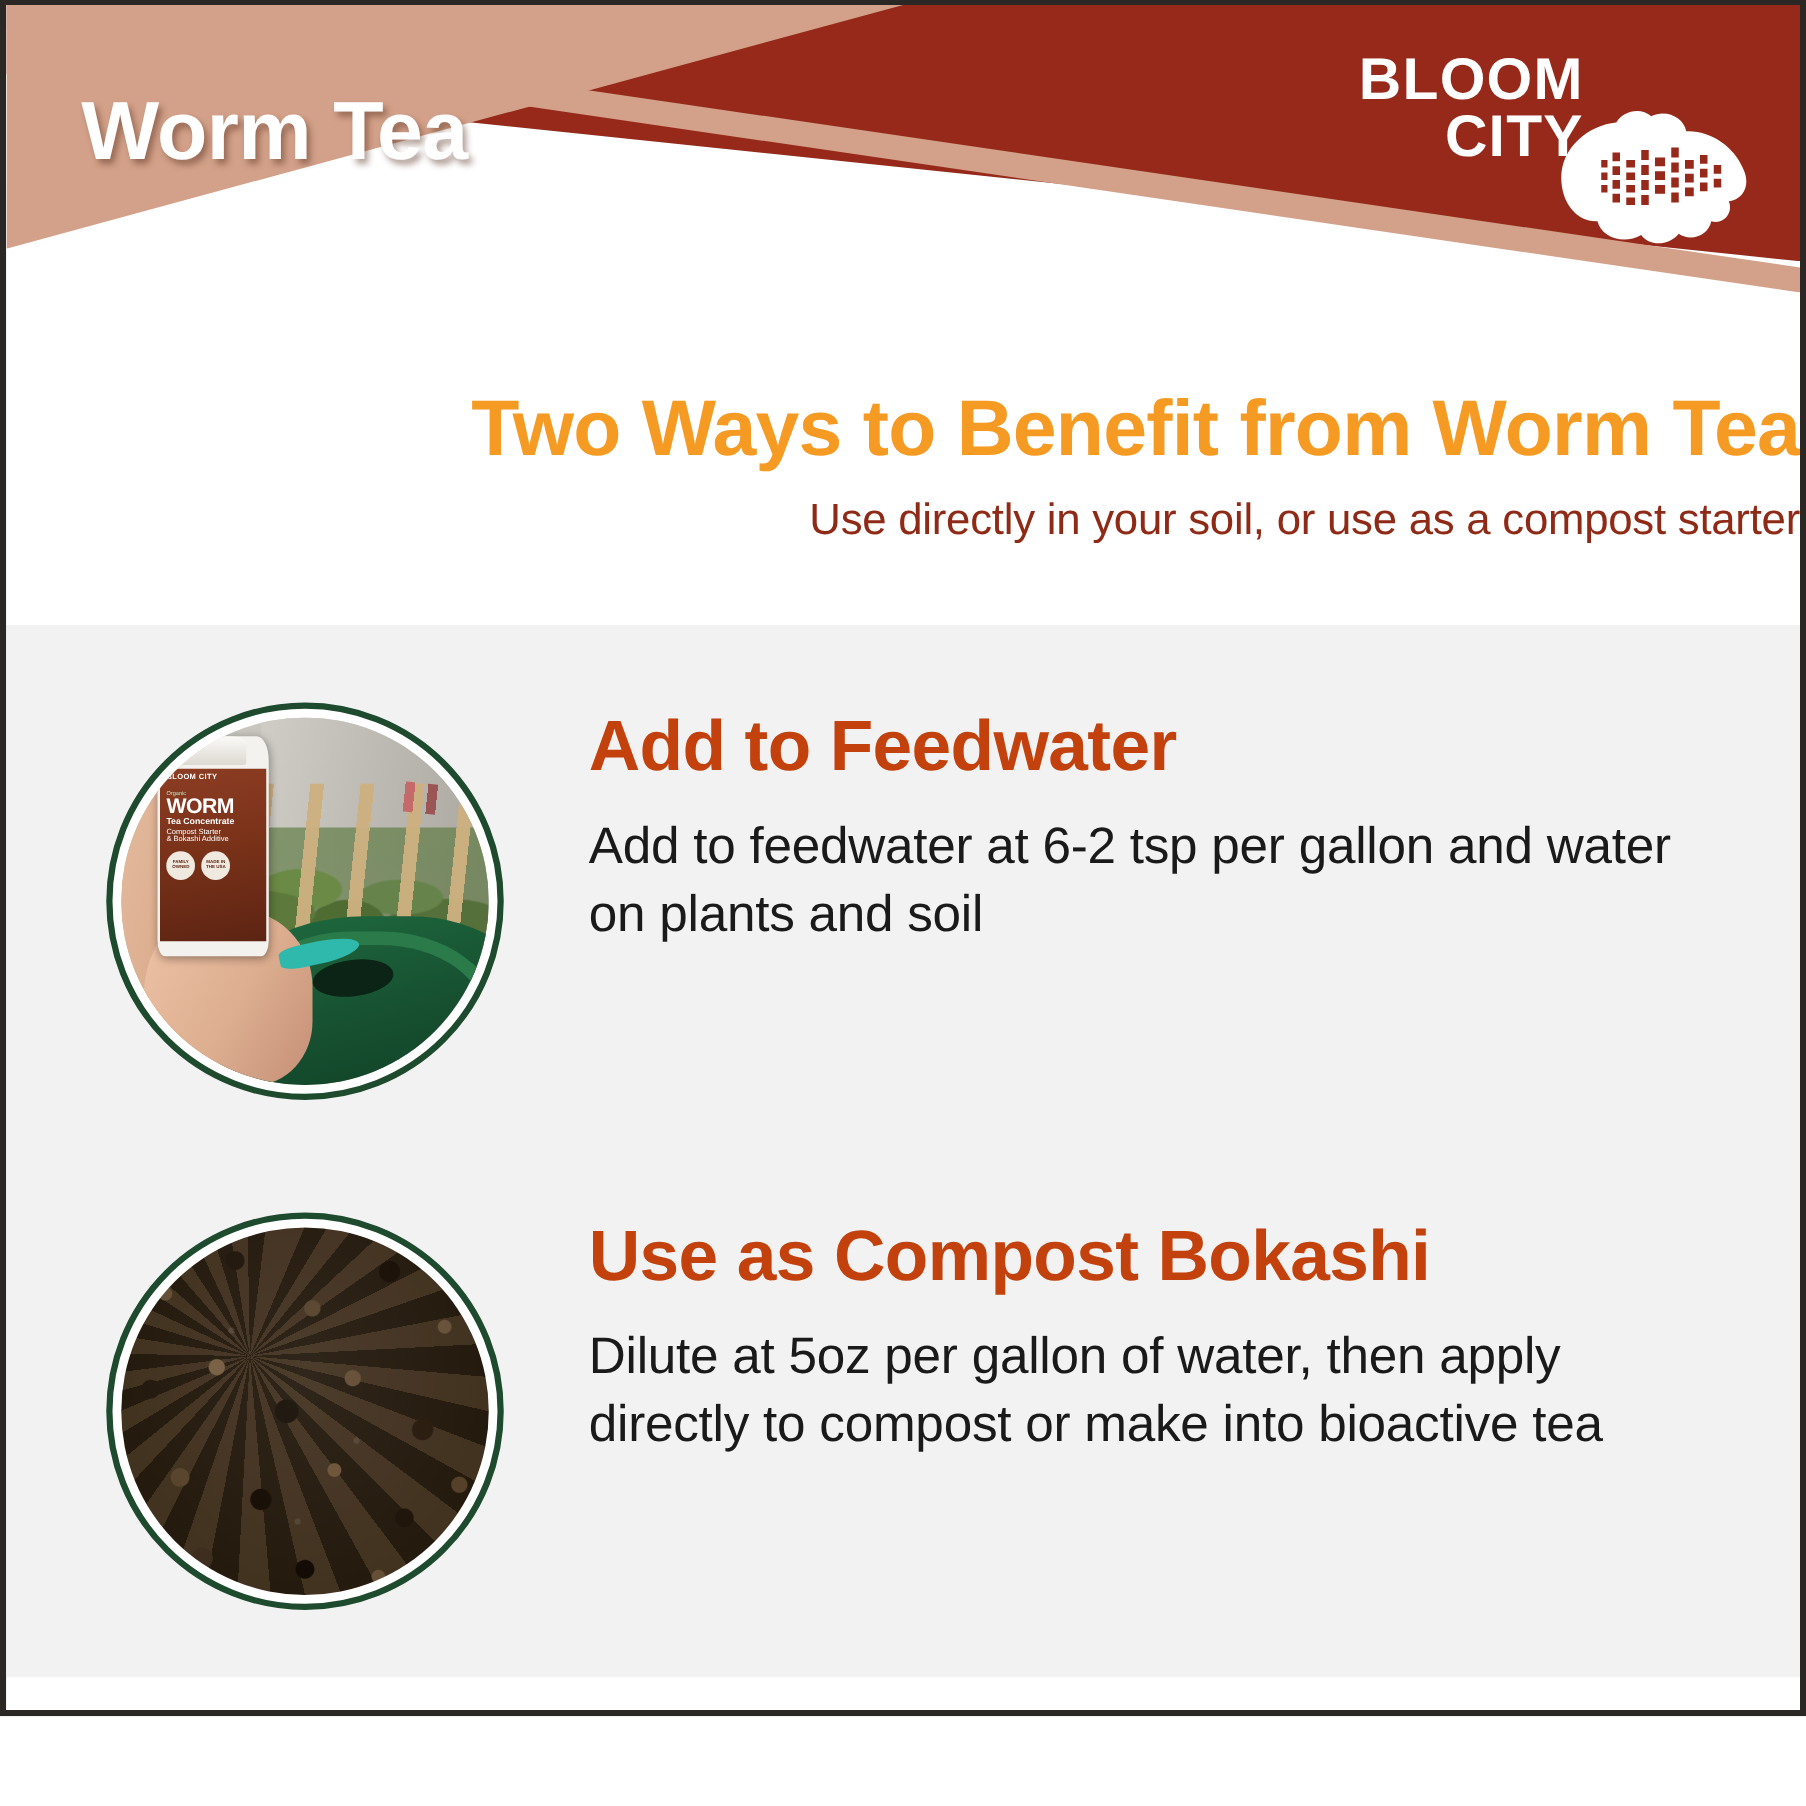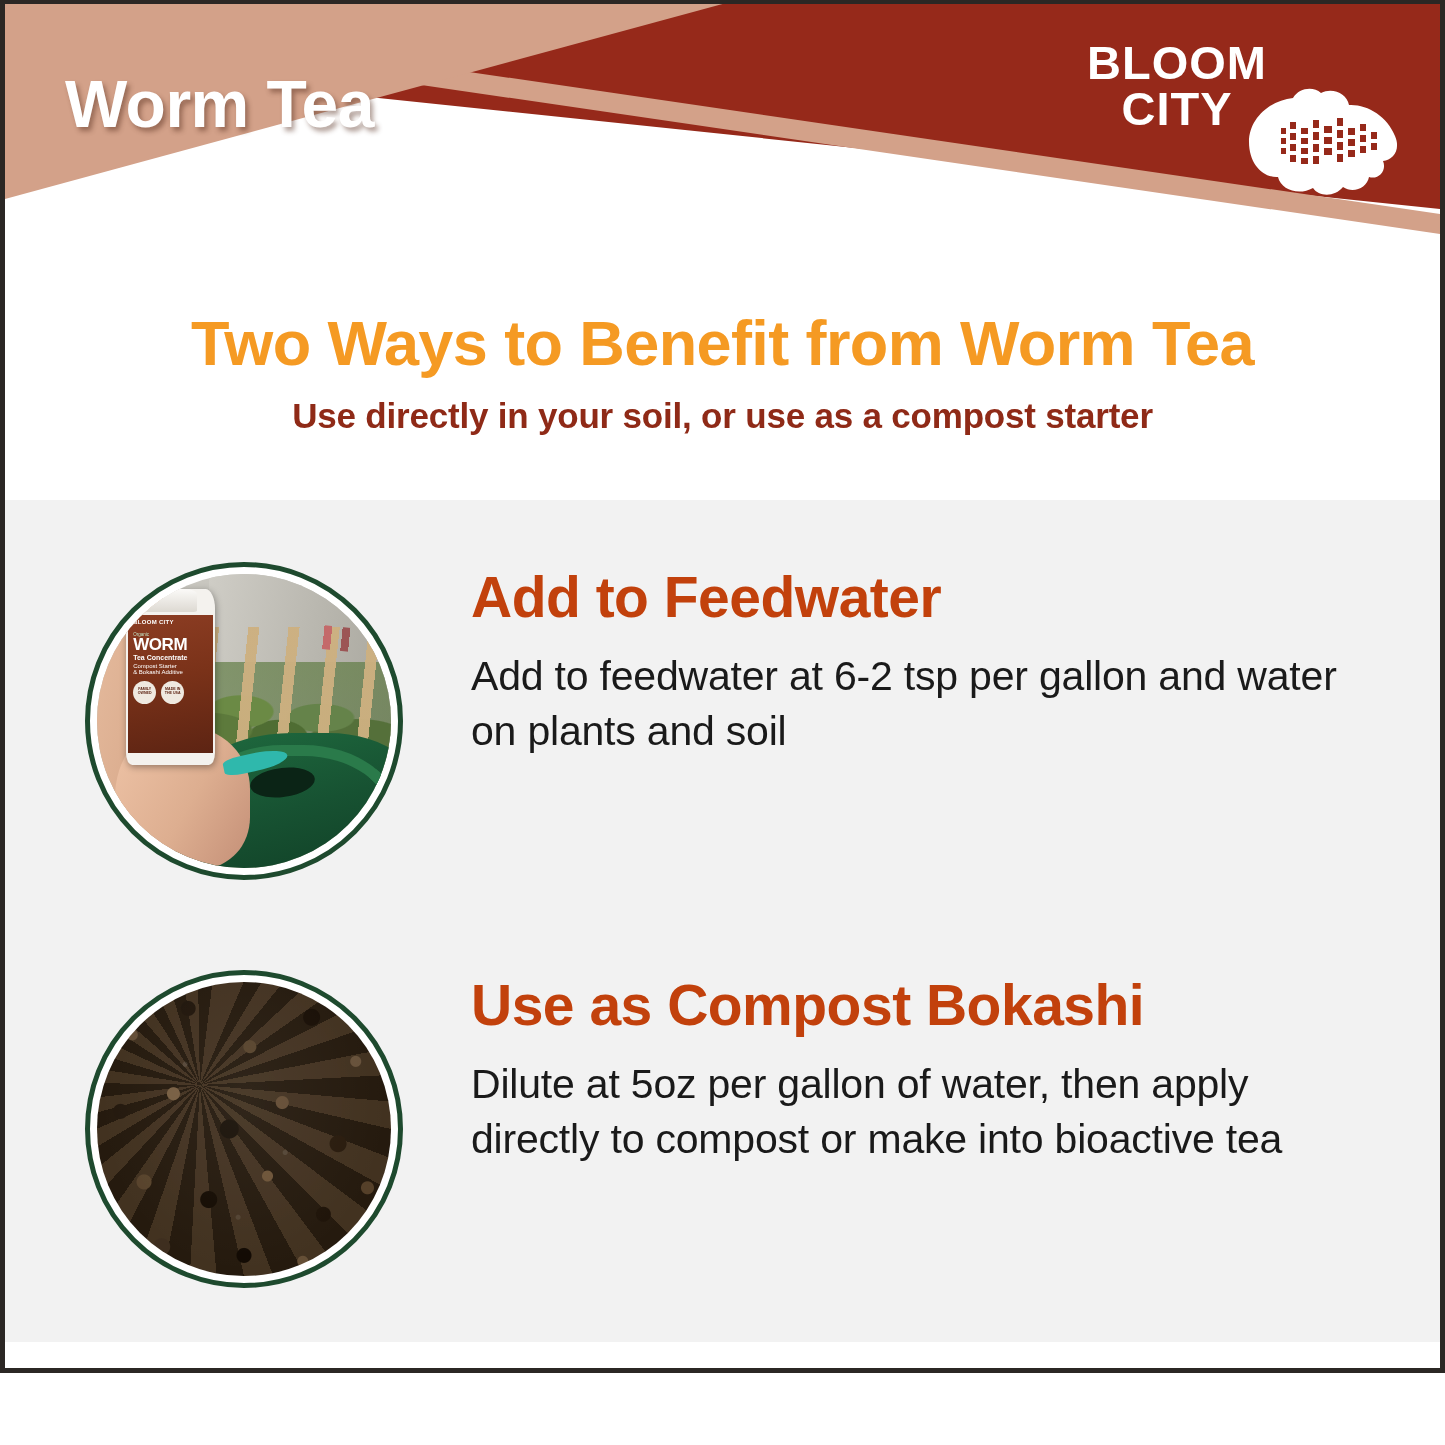--- a/index.html
+++ b/index.html
@@ -86,55 +86,55 @@
     z-index: 6;
     display: flex;
     align-items: flex-start;
   }
   .logo-text {
     color: #ffffff;
     font-weight: 700;
     font-size: 47px;
     line-height: 0.98;
     letter-spacing: 1px;
-    text-align: center;
+    text-align: right;
     padding-top: 8px;
   }
   .logo-text span { display: block; }
   .logo-mark {
     margin-left: -30px;
     margin-top: 52px;
     width: 165px;
     height: 120px;
   }
 
   
   .headline-band {
     position: absolute;
     left: 0;
     top: 250px;
     width: 100%;
     height: 246px;
     background: #ffffff;
-    text-align: center;
+    text-align: right;
   }
   .headline {
     margin: 0;
     padding-top: 56px;
     font-size: 63px;
     font-weight: 700;
     color: #f59a23;
     letter-spacing: -0.6px;
     line-height: 1.05;
   }
   .subhead {
     margin: 0;
     padding-top: 20px;
     font-size: 35px;
-    font-weight: 700;
+    font-weight: 400;
     color: #8f2a17;
     letter-spacing: -0.2px;
   }
 
   
   .panel {
     position: absolute;
     left: 0;
     top: 496px;
     width: 100%;

